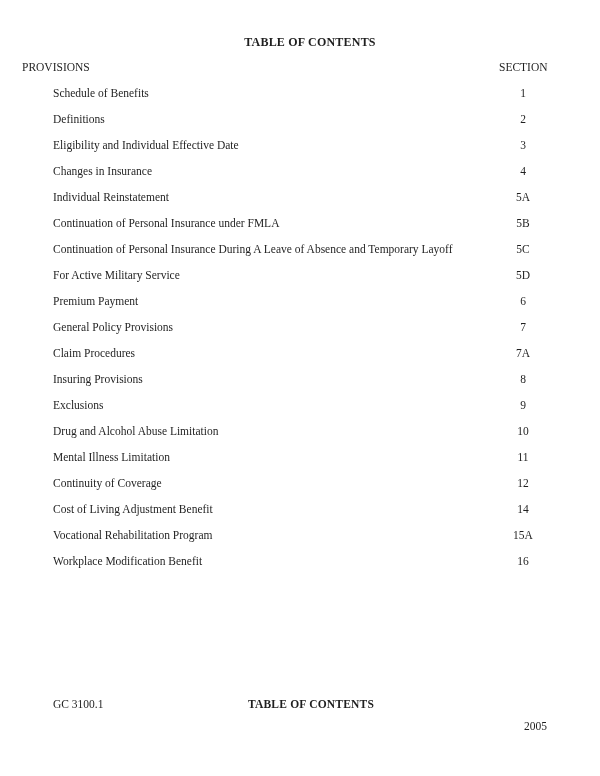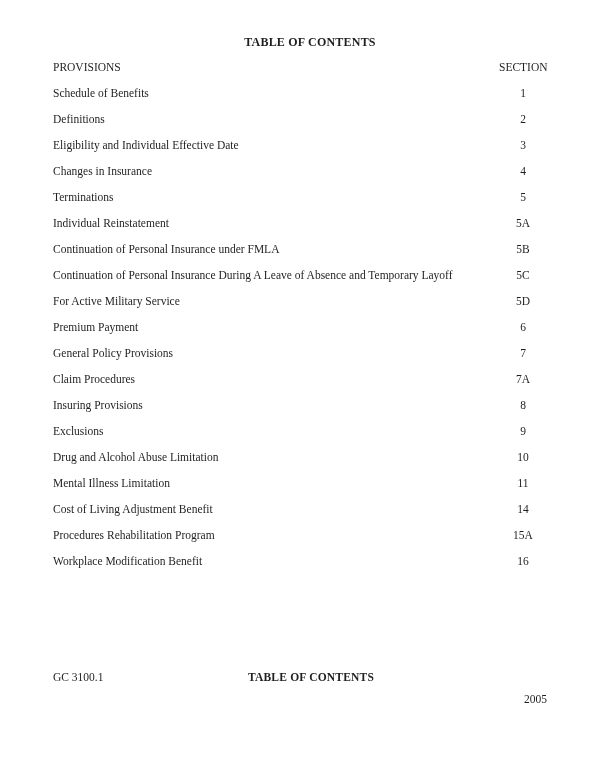--- a/index.html
+++ b/index.html
@@ -28,21 +28,21 @@
   .doc-title {
     display: inline-block;
     font-size: 12px;
     font-weight: bold;
     letter-spacing: 0.2px;
     transform: translateX(10px);
   }
   .cols {
     display: flex;
     justify-content: space-between;
-    margin: 13px 53px 0 53px;
+    margin: 13px 53px 0 22px;
     font-size: 11.5px;
     line-height: 12px;
   }
   .col-section {
     width: 48px;
     text-align: left;
     flex-shrink: 0;
   }
   .entries {
     margin: 14px 53px 0 53px;
@@ -61,21 +61,21 @@
   }
   .row-section {
     width: 48px;
     text-align: center;
     flex-shrink: 0;
   }
   .footer {
     position: absolute;
     left: 53px;
     right: 53px;
-    top: 671px;
+    top: 698px;
     font-size: 11.5px;
     line-height: 12px;
   }
   .footer-line1 {
     display: grid;
     grid-template-columns: 1fr auto 1fr;
     align-items: baseline;
   }
   .footer-title {
     font-weight: bold;
@@ -127,27 +127,20 @@
     </div>
 
     <div class="row">
       <div class="row-label-block">
         <div>Changes in Insurance</div>
 
       </div>
       <span class="row-section">4</span>
     </div>
 
-    <div class="row">
-      <div class="row-label-block">
-        <div>Terminations</div>
-
-      </div>
-      <span class="row-section">5</span>
-    </div>
 
     <div class="row">
       <div class="row-label-block">
         <div>Individual Reinstatement</div>
 
       </div>
       <span class="row-section">5A</span>
     </div>
 
     <div class="row">
@@ -222,32 +215,39 @@
     </div>
 
     <div class="row">
       <div class="row-label-block">
         <div>Mental Illness Limitation</div>
 
       </div>
       <span class="row-section">11</span>
     </div>
 
+    <div class="row">
+      <div class="row-label-block">
+        <div>Continuity of Coverage</div>
+
+      </div>
+      <span class="row-section">12</span>
+    </div>
 
     <div class="row">
       <div class="row-label-block">
         <div>Cost of Living Adjustment Benefit</div>
 
       </div>
       <span class="row-section">14</span>
     </div>
 
     <div class="row">
       <div class="row-label-block">
-        <div>Procedures Rehabilitation Program</div>
+        <div>Vocational Rehabilitation Program</div>
 
       </div>
       <span class="row-section">15A</span>
     </div>
 
     <div class="row">
       <div class="row-label-block">
         <div>Workplace Modification Benefit</div>
 
       </div>

